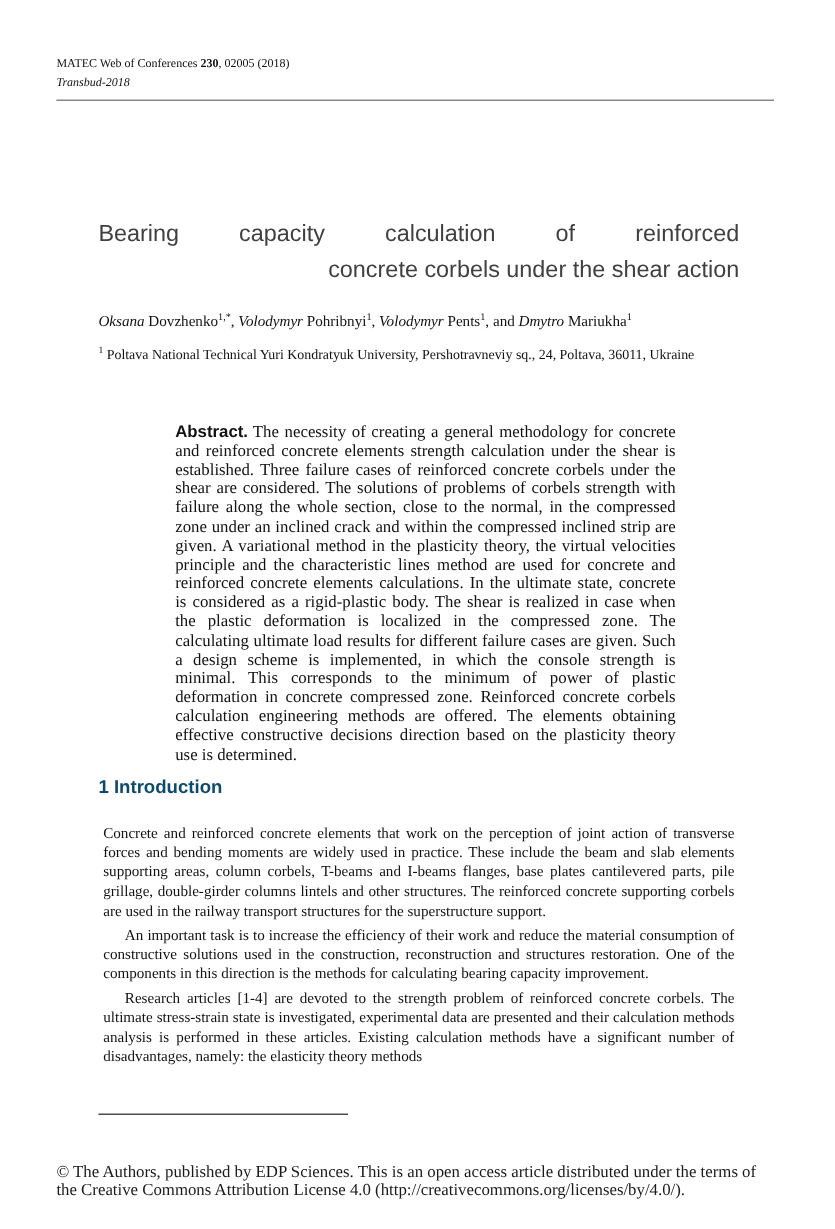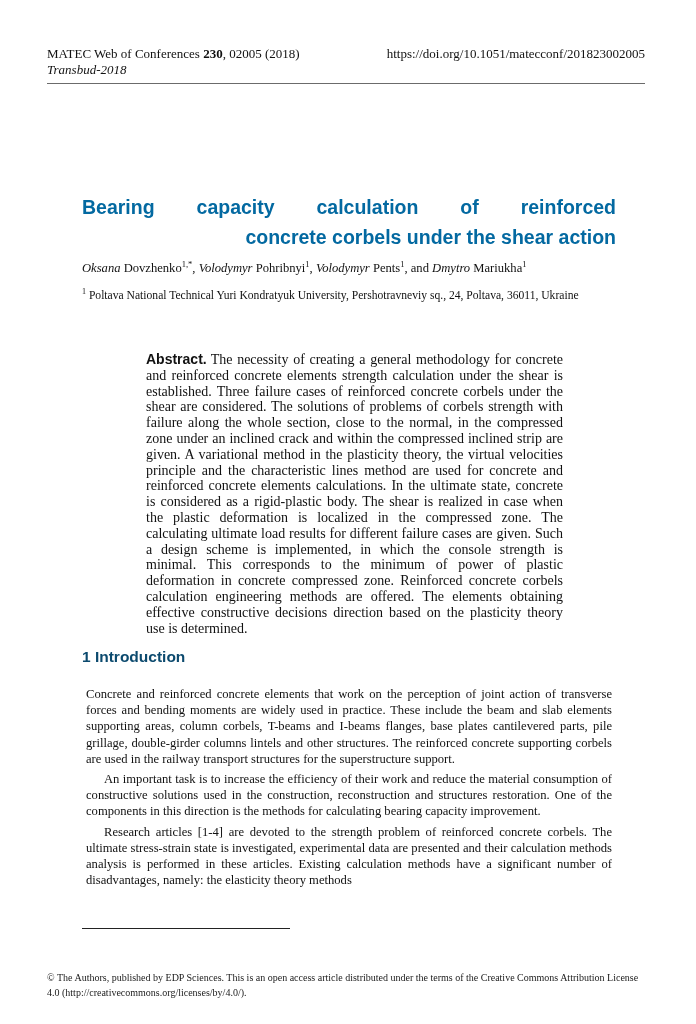--- a/index.html
+++ b/index.html
@@ -13,40 +13,40 @@
     overflow: hidden;
   }
 
   
   .header {
     position: absolute;
     top: 46px; left: 47px; width: 598px;
     display: flex;
     justify-content: space-between;
     align-items: flex-start;
-    font-size: 13px;
+    font-size: 10px;
     line-height: 16px;
   }
   .header .vol { font-weight: bold; }
   .header .conf { font-style: italic; }
   .header-rule {
     position: absolute;
     top: 83px; left: 47px; width: 598px;
     border-top: 1px solid #6b6b6b;
   }
 
   
   .title {
     position: absolute;
-    top: 192px; left: 82px; width: 534px;
+    top: 180px; left: 82px; width: 534px;
     font-family: "Liberation Sans", sans-serif;
-    font-weight: bold;
+    font-weight: normal;
     font-size: 19.5px;
     line-height: 30px;
-    color: #0369a1;
+    color: #404040;
   }
   .title-line1 { text-align: justify; text-align-last: justify; }
   .title-line2 { text-align: right; }
 
   
   .authors {
     position: absolute;
     top: 260px; left: 82px; width: 534px;
     font-size: 12.6px;
     line-height: 17px;
@@ -110,37 +110,36 @@
     font-size: 11.6px;
     line-height: 15px;
   }
   .footnote sup { font-size: 8px; line-height: 0; }
   .email-link { color: #0000ee; text-decoration: underline; }
 
   
   .footer {
     position: absolute;
     top: 971px; left: 47px; width: 600px;
-    font-size: 10px;
+    font-size: 14px;
     line-height: 14.5px;
     color: #1a1a1a;
     text-align: left;
   }
 </style>
 </head>
 <body>
 
 <div class="page">
 
   <div class="header">
     <div>
       <div><span>MATEC Web of Conferences </span><span class="vol">230</span><span>, 02005 (2018)</span></div>
       <div class="conf">Transbud-2018</div>
     </div>
-    <div>https://doi.org/10.1051/matecconf/201823002005</div>
   </div>
   <div class="header-rule"></div>
 
   <div class="title">
     <div class="title-line1">Bearing capacity calculation of reinforced</div>
     <div class="title-line2">concrete corbels under the shear action</div>
   </div>
 
   <div class="authors">
     <span><span class="given">Oksana</span><span> Dovzhenko</span><sup>1,*</sup><span>, </span></span><span><span class="given">Volodymyr</span><span> Pohribnyi</span><sup>1</sup><span>, </span></span><span><span class="given">Volodymyr</span><span> Pents</span><sup>1</sup><span>, and </span></span><span><span class="given">Dmytro</span><span> Mariukha</span><sup>1</sup></span>

